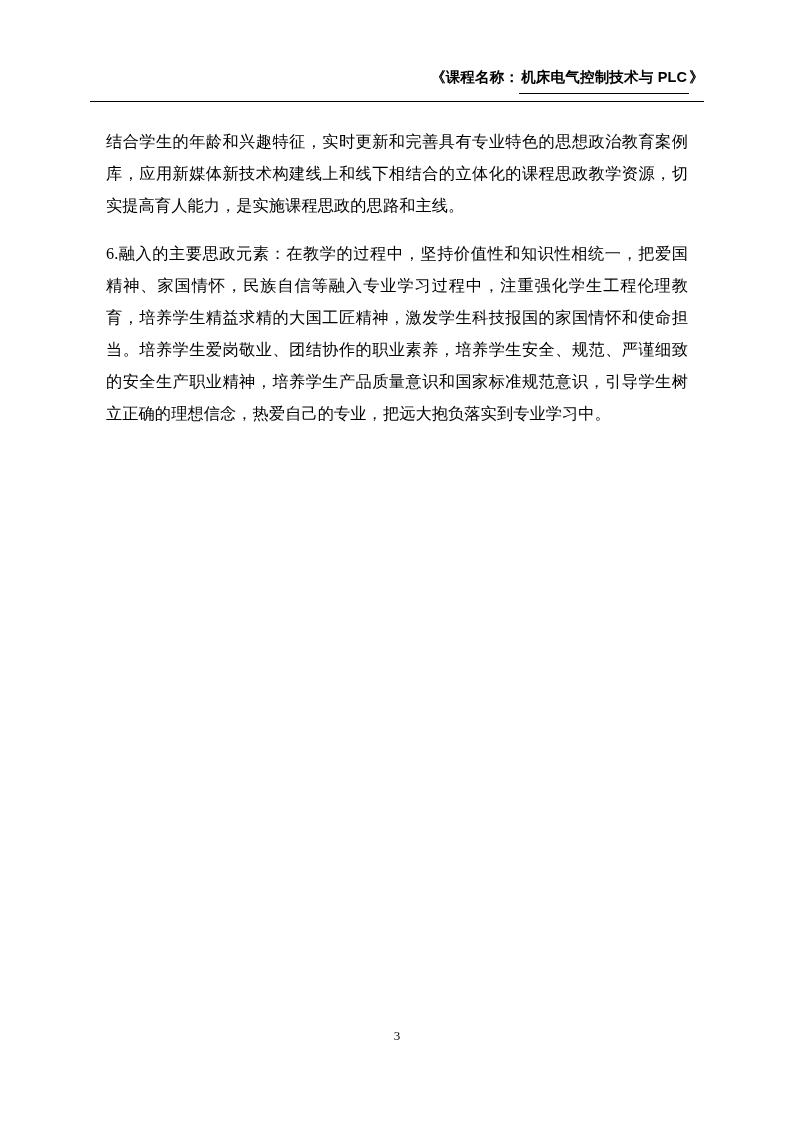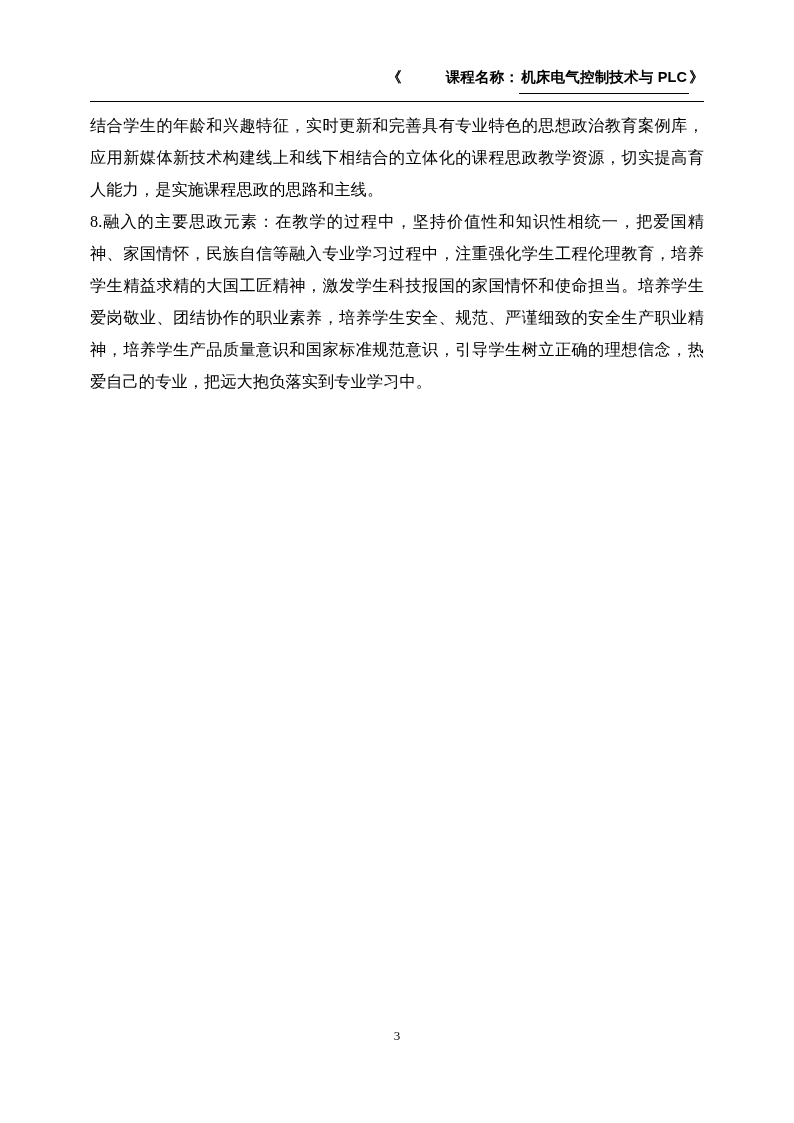--- a/index.html
+++ b/index.html
@@ -35,21 +35,20 @@
     font-weight: bold;
     letter-spacing: 0.2px;
     white-space: nowrap;
   }
   .header .bracket-open,
   .header .bracket-close {
     font-weight: bold;
   }
   .header .course-label {
     font-weight: bold;
-    margin-left: 44px;
   }
   .header .course-name {
     font-weight: bold;
     border-bottom: 1px solid #000;
     padding: 0 2px 8px 2px;
   }
   .header-rule {
     position: absolute;
     left: 90px;
     top: 101px;
@@ -58,21 +57,21 @@
     border-top: 1px solid #000000;
   }
   
   .body-block {
     position: absolute;
     left: 90px;
     top: 110px;
     width: 614px;
   }
   .para {
-    margin: 0;
+    margin: 16px;
     font-size: 16.2px;
     line-height: 32px;
     text-align: justify;
     text-justify: inter-ideograph;
     letter-spacing: 0.1px;
   }
   .para + .para {
     margin-top: 0;
   }
   .page-number {
@@ -91,18 +90,18 @@
 <div class="page">
 
   <div class="header">
     <span class="bracket-open">《</span><span class="course-label">课程名称：</span><span class="course-name">机床电气控制技术与 PLC</span><span class="bracket-close">》</span>
   </div>
 
   <div class="header-rule"></div>
 
   <div class="body-block">
     <p class="para">结合学生的年龄和兴趣特征，实时更新和完善具有专业特色的思想政治教育案例库，应用新媒体新技术构建线上和线下相结合的立体化的课程思政教学资源，切实提高育人能力，是实施课程思政的思路和主线。</p>
-    <p class="para">8.融入的主要思政元素：在教学的过程中，坚持价值性和知识性相统一，把爱国精神、家国情怀，民族自信等融入专业学习过程中，注重强化学生工程伦理教育，培养学生精益求精的大国工匠精神，激发学生科技报国的家国情怀和使命担当。培养学生爱岗敬业、团结协作的职业素养，培养学生安全、规范、严谨细致的安全生产职业精神，培养学生产品质量意识和国家标准规范意识，引导学生树立正确的理想信念，热爱自己的专业，把远大抱负落实到专业学习中。</p>
+    <p class="para">6.融入的主要思政元素：在教学的过程中，坚持价值性和知识性相统一，把爱国精神、家国情怀，民族自信等融入专业学习过程中，注重强化学生工程伦理教育，培养学生精益求精的大国工匠精神，激发学生科技报国的家国情怀和使命担当。培养学生爱岗敬业、团结协作的职业素养，培养学生安全、规范、严谨细致的安全生产职业精神，培养学生产品质量意识和国家标准规范意识，引导学生树立正确的理想信念，热爱自己的专业，把远大抱负落实到专业学习中。</p>
   </div>
 
   <div class="page-number">3</div>
 
 </div>
 
 </body></html>

